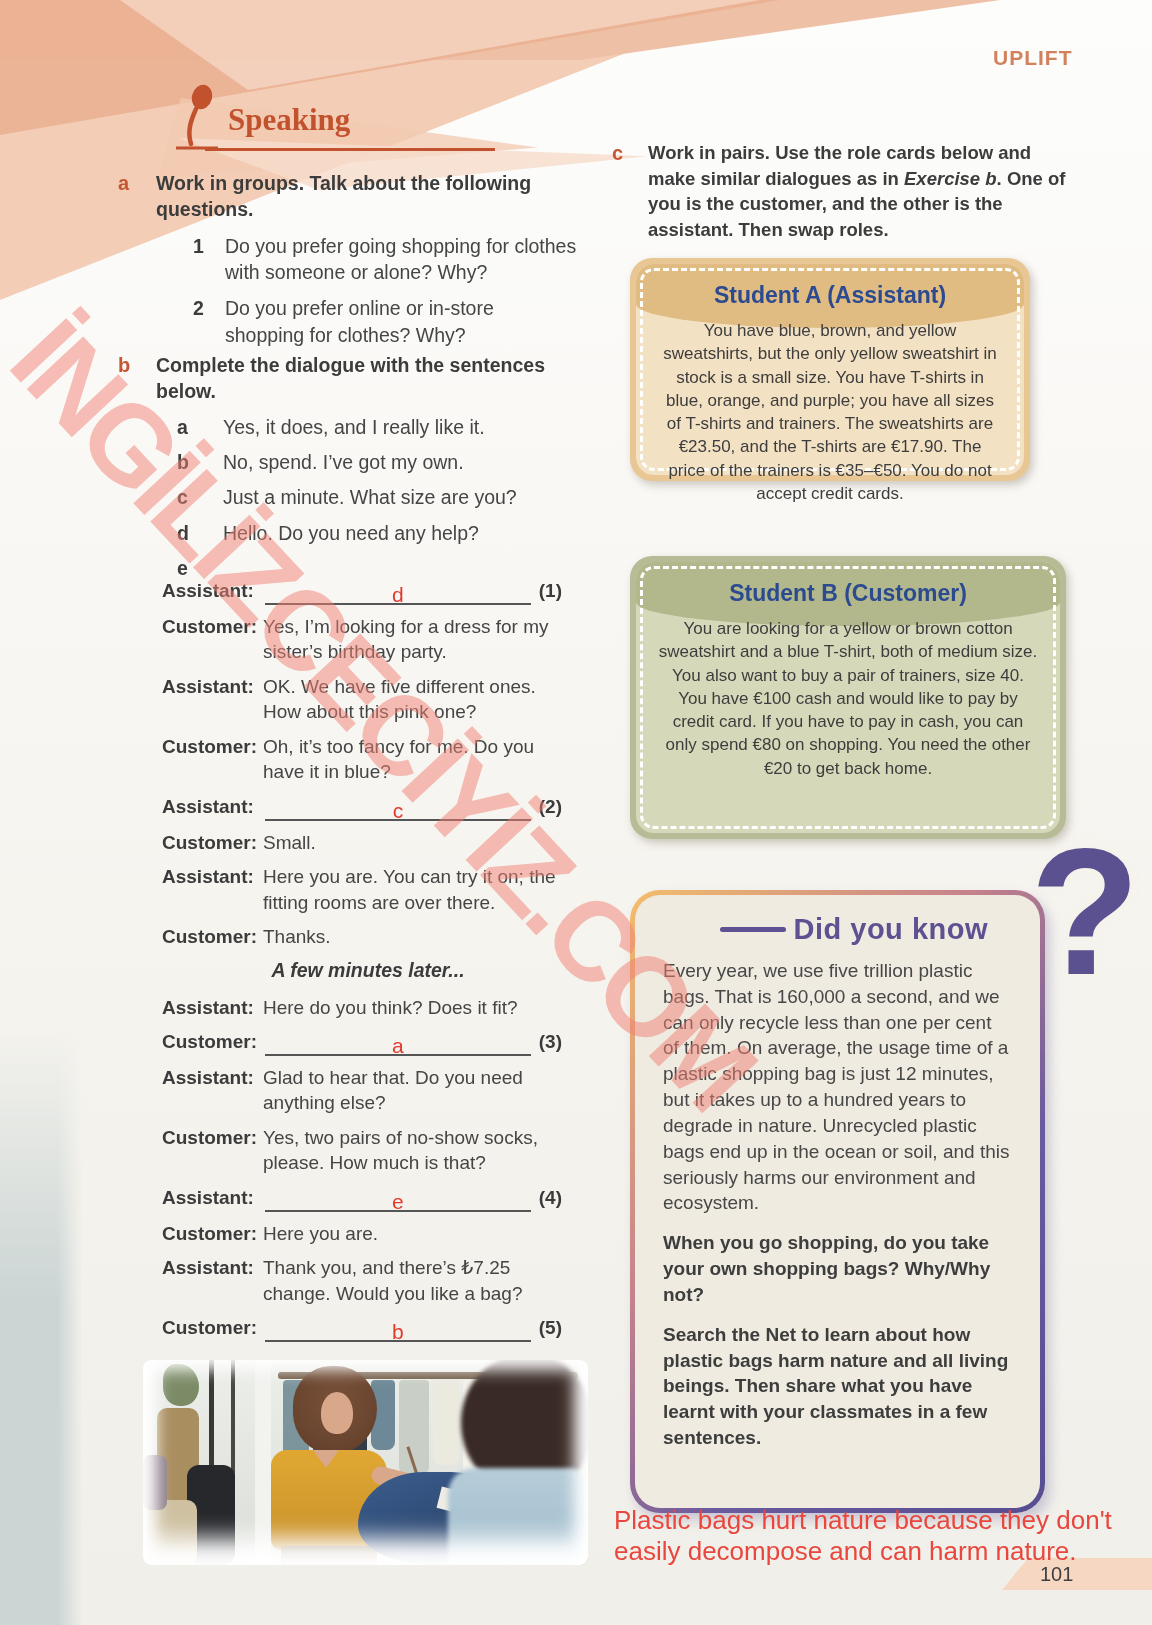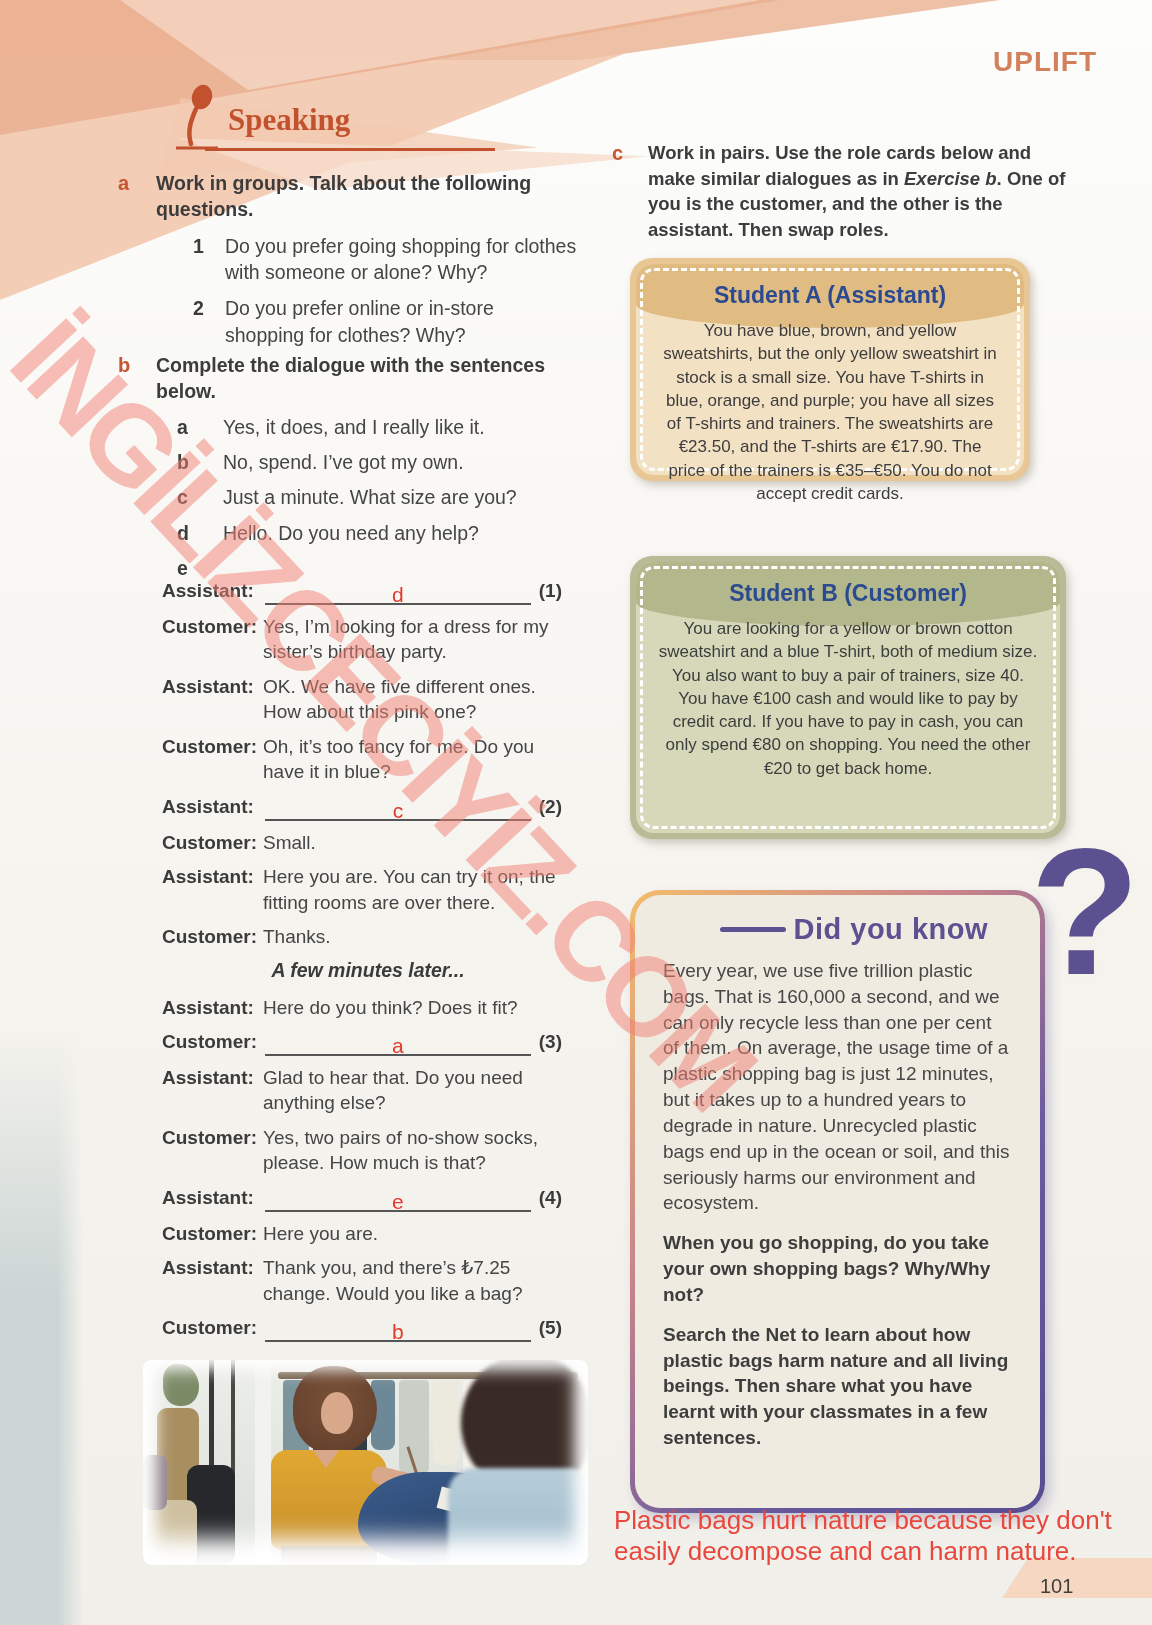--- a/index.html
+++ b/index.html
@@ -12,21 +12,21 @@
   .tri{position:absolute;z-index:0;}
   .tri1{left:0;top:0;width:760px;height:300px;background:#f3cdb6;clip-path:polygon(0 0,100% 0,0 100%);}
   .tri2{left:0;top:0;width:1000px;height:60px;background:#eec0a6;clip-path:polygon(0 0,100% 0,58% 100%,0 100%);}
   .tri3{left:0;top:0;width:780px;height:135px;background:#eaaf90;opacity:.85;clip-path:polygon(0 0,100% 0,0 100%);}
   .tri4{left:120px;top:0;width:640px;height:90px;background:#f6dcca;opacity:.7;clip-path:polygon(0 0,100% 0,20% 100%);}
   #left-fade{position:absolute;left:0;top:1030px;width:82px;height:595px;z-index:1;
     background:linear-gradient(90deg,#cbd5d4 70%,rgba(203,213,212,0) 100%);
     -webkit-mask-image:linear-gradient(180deg,transparent 0%,#000 45%);
     mask-image:linear-gradient(180deg,transparent 0%,#000 45%);}
   
-  #uplift{position:absolute;left:993px;top:46px;font-size:28px;font-weight:700;color:#d2815c;letter-spacing:1px;z-index:2;}
+  #uplift{position:absolute;left:993px;top:46px;font-size:21px;font-weight:700;color:#d2815c;letter-spacing:1px;z-index:2;}
   
   #speaking{position:absolute;left:150px;top:80px;width:420px;height:110px;z-index:2;}
   .sp-tri-a{position:absolute;left:8px;top:18px;width:380px;height:80px;background:#f2c9b0;opacity:.75;clip-path:polygon(6% 0,100% 62%,0 100%);}
   .sp-tri-b{position:absolute;left:28px;top:58px;width:470px;height:52px;background:#f6dcca;opacity:.8;clip-path:polygon(0 0,100% 35%,30% 100%);}
   .mic{position:absolute;left:24px;top:4px;}
   .sp-title{position:absolute;left:78px;top:22px;font-size:31px;font-weight:700;color:#c2512e;font-family:Liberation Serif, serif;}
   .sp-underline{position:absolute;left:55px;top:68px;width:290px;height:3px;background:#c2512e;}
   
   .exlabel{position:absolute;left:0;top:0;font-size:20px;font-weight:700;color:#c75633;}
   .bold{font-weight:700;color:#3c3c3c;}
@@ -102,22 +102,22 @@
   .dyk-head{display:flex;align-items:center;justify-content:flex-end;gap:8px;padding:18px 52px 0 0;}
   .dyk-dash{width:66px;height:5px;background:#5d5191;border-radius:3px;}
   .dyk-title{font-size:29px;font-weight:800;color:#5d5191;letter-spacing:.5px;}
   .dyk-p{font-size:19px;line-height:1.36;color:#474747;margin:14px 28px 0 28px;}
   .dyk-p.first{margin-top:12px;}
   .dyk-p.bold{font-weight:700;color:#3d3d3d;}
   #qmark{position:absolute;left:1030px;top:822px;font-size:180px;font-weight:700;color:#5b5090;line-height:1;z-index:4;
     text-shadow:0 0 12px rgba(245,242,233,.95),0 0 4px rgba(245,242,233,.9);}
   
   #answer-note{position:absolute;left:614px;top:1505px;width:545px;font-size:26px;line-height:1.18;color:#e9473d;z-index:5;}
-  #page-tab{position:absolute;right:0;top:1558px;width:150px;height:40px;background:#f6d7c2;
-    clip-path:polygon(26px 0,100% 0,100% 100%,0 100%);display:flex;align-items:flex-end;padding-left:38px;
+  #page-tab{position:absolute;right:0;top:1558px;width:150px;height:32px;background:#f6d7c2;
+    clip-path:polygon(26px 0,100% 0,100% 100%,0 100%);display:flex;align-items:center;padding-left:38px;
     font-size:20px;color:#3f3f3f;z-index:2;box-sizing:border-box;}
   
   #watermark{position:absolute;left:80px;top:295px;transform:rotate(47deg);transform-origin:0 0;
     font-size:112px;font-weight:700;letter-spacing:-6px;color:rgba(242,128,116,.5);
     white-space:nowrap;z-index:40;pointer-events:none;}
 </style>
 </head>
 <body>
 
 <div class="tri tri1"></div>

